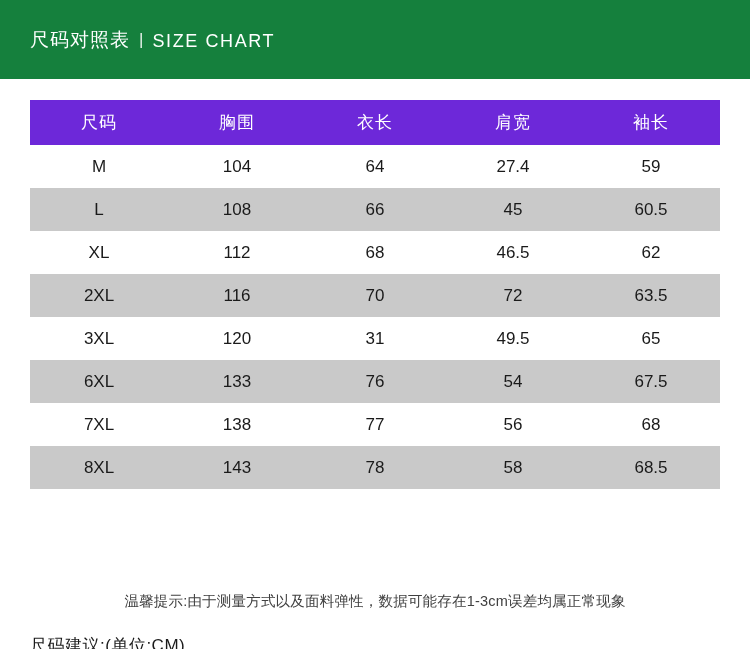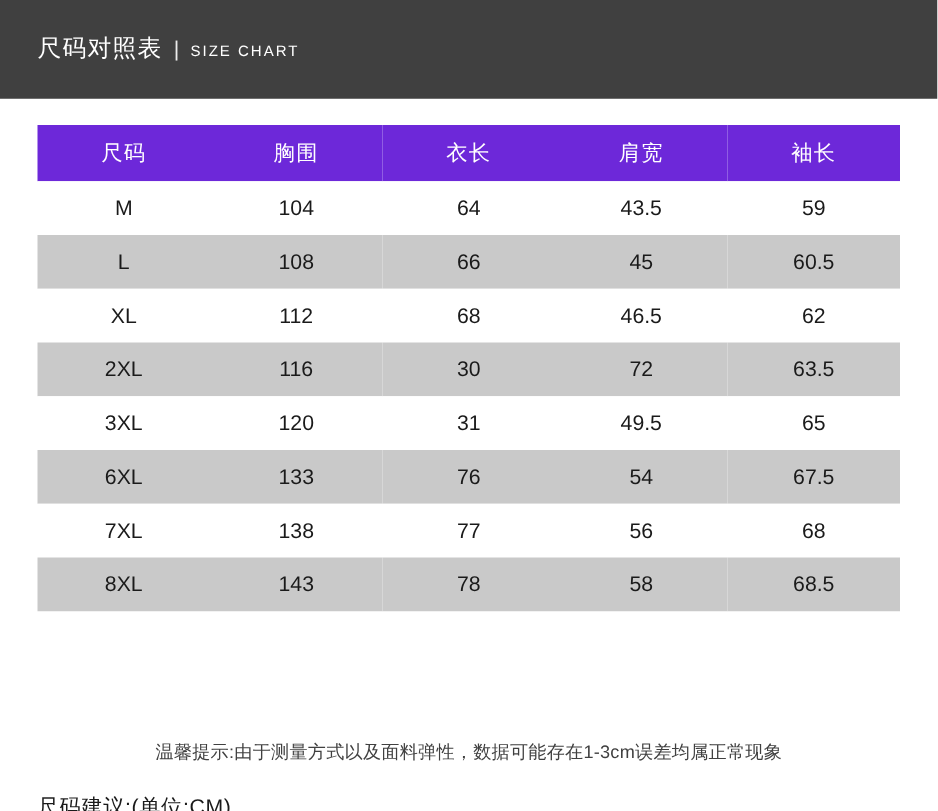--- a/index.html
+++ b/index.html
@@ -22,21 +22,21 @@
     background: #ffffff;
   }
 
   
   .header-bar {
     position: absolute;
     left: 0;
     top: 0;
     width: 750px;
     height: 79px;
-    background: #404040;
+    background: #15803d;
     text-align: center;
   }
   .header-inner {
     position: absolute;
     left: 30px;
     top: 0;
     height: 79px;
     display: flex;
     align-items: center;
     gap: 9px;
@@ -50,21 +50,21 @@
   }
   .header-divider {
     color: #ffffff;
     font-size: 17px;
     line-height: 1;
     opacity: 0.9;
     padding-bottom: 1px;
   }
   .header-title-en {
     color: #ffffff;
-    font-size: 12px;
+    font-size: 18px;
     letter-spacing: 1.6px;
     line-height: 1;
     padding-top: 3px;
   }
 
   
   .table-wrap {
     position: absolute;
     left: 30px;
     top: 100px;
@@ -144,41 +144,41 @@
           <th>衣长</th>
           <th>肩宽</th>
           <th>袖长</th>
         </tr>
       </thead>
       <tbody>
         <tr class="row-light">
           <td>M</td>
           <td>104</td>
           <td>64</td>
-          <td>43.5</td>
+          <td>27.4</td>
           <td>59</td>
         </tr>
         <tr class="row-dark">
           <td>L</td>
           <td>108</td>
           <td>66</td>
           <td>45</td>
           <td>60.5</td>
         </tr>
         <tr class="row-light">
           <td>XL</td>
           <td>112</td>
           <td>68</td>
           <td>46.5</td>
           <td>62</td>
         </tr>
         <tr class="row-dark">
           <td>2XL</td>
           <td>116</td>
-          <td>30</td>
+          <td>70</td>
           <td>72</td>
           <td>63.5</td>
         </tr>
         <tr class="row-light">
           <td>3XL</td>
           <td>120</td>
           <td>31</td>
           <td>49.5</td>
           <td>65</td>
         </tr>

